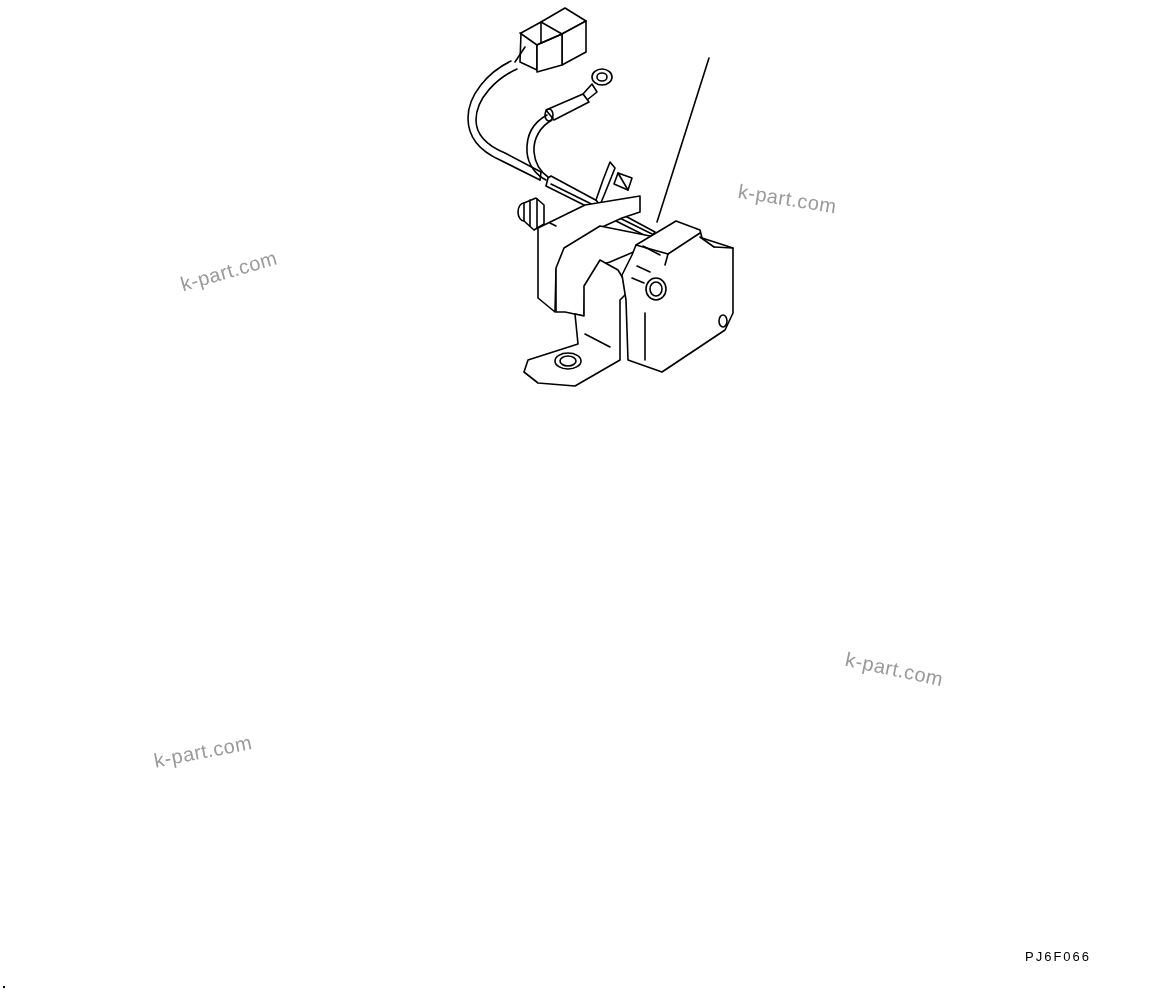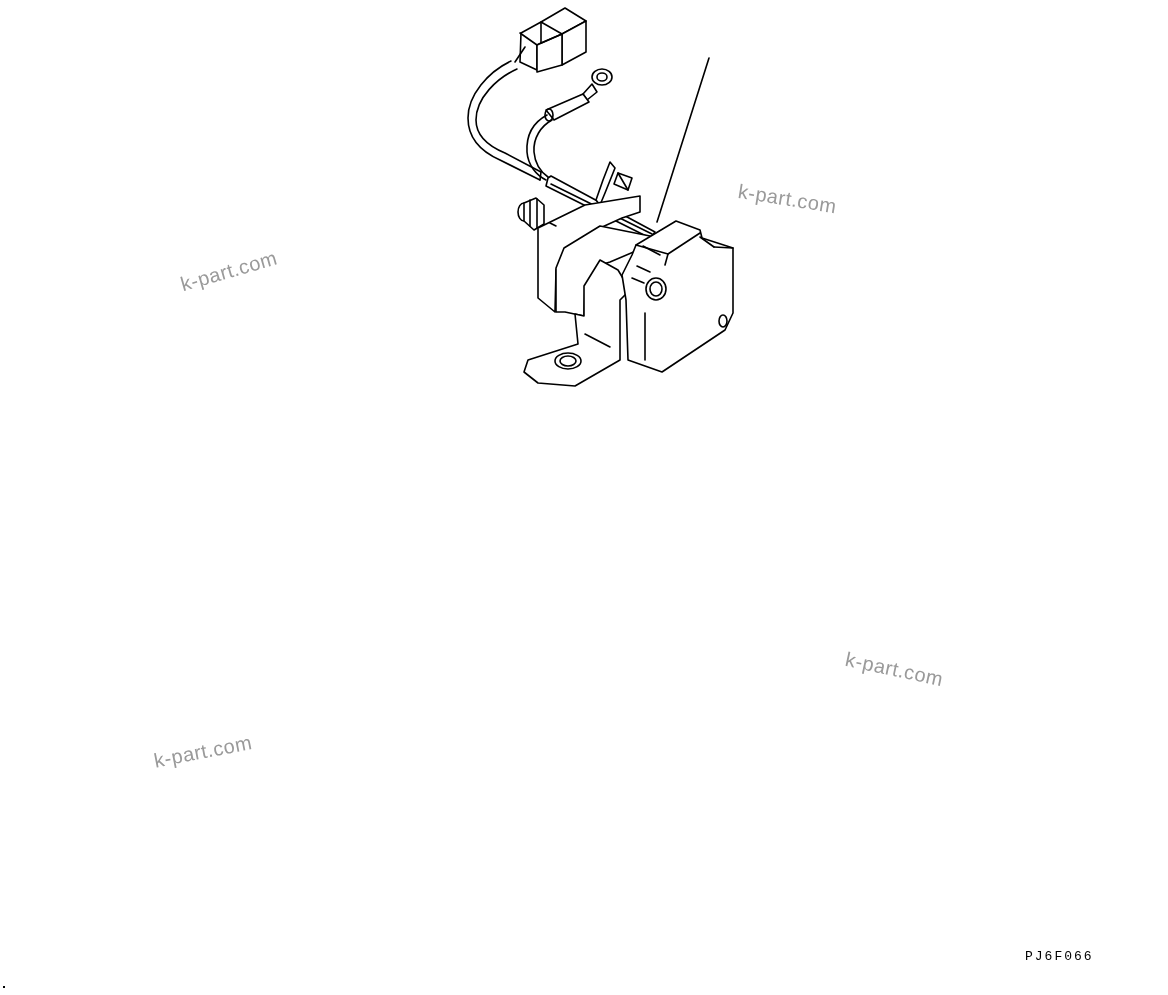--- a/index.html
+++ b/index.html
@@ -3,21 +3,21 @@
   <meta charset="utf-8">
   <style>
     html, body { margin: 0; padding: 0; background: #ffffff; }
     body { width: 1168px; height: 995px; position: relative; overflow: hidden; font-family: "Liberation Sans", sans-serif; }
     #drawing { position: absolute; left: 0; top: 0; width: 1168px; height: 995px; }
     .wm {
       position: absolute; color: #9a9a9a; font-family: "Liberation Sans", sans-serif;
       font-size: 20px; letter-spacing: 0.5px; white-space: nowrap; transform-origin: left top;
     }
     .figcode {
-      position: absolute; left: 1025px; top: 949px; font-family: Liberation Mono, monospace;
+      position: absolute; left: 1025px; top: 949px; font-family: Liberation Sans, sans-serif;
       font-size: 13px; letter-spacing: 2px; color: #000;
     }
     .dot { position: absolute; left: 3px; top: 986px; width: 2px; height: 2px; background: #000; }
   </style>
 </head>
 <body>
 
 <svg id="drawing" viewBox="0 0 1168 995" xmlns="http://www.w3.org/2000/svg" fill="none" stroke="#000" stroke-width="1.6" stroke-linejoin="round" stroke-linecap="round">
 
   <line x1="709" y1="58" x2="657" y2="222"></line>

